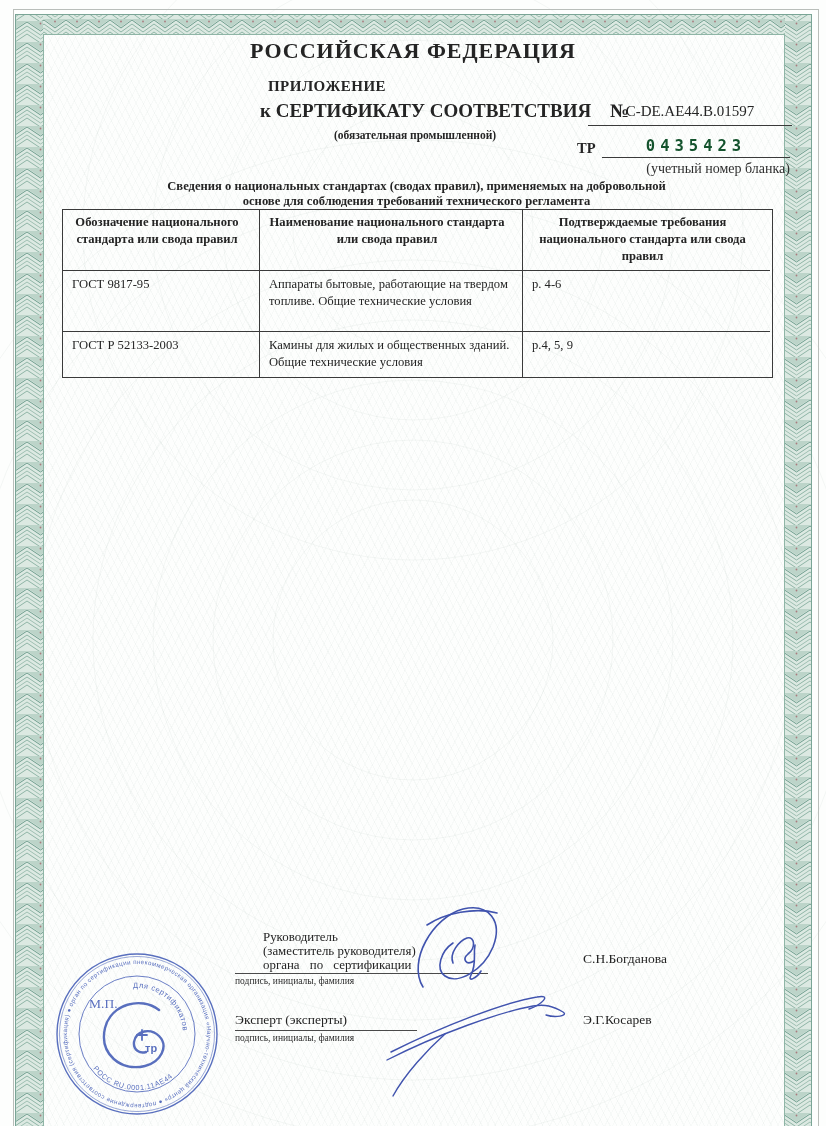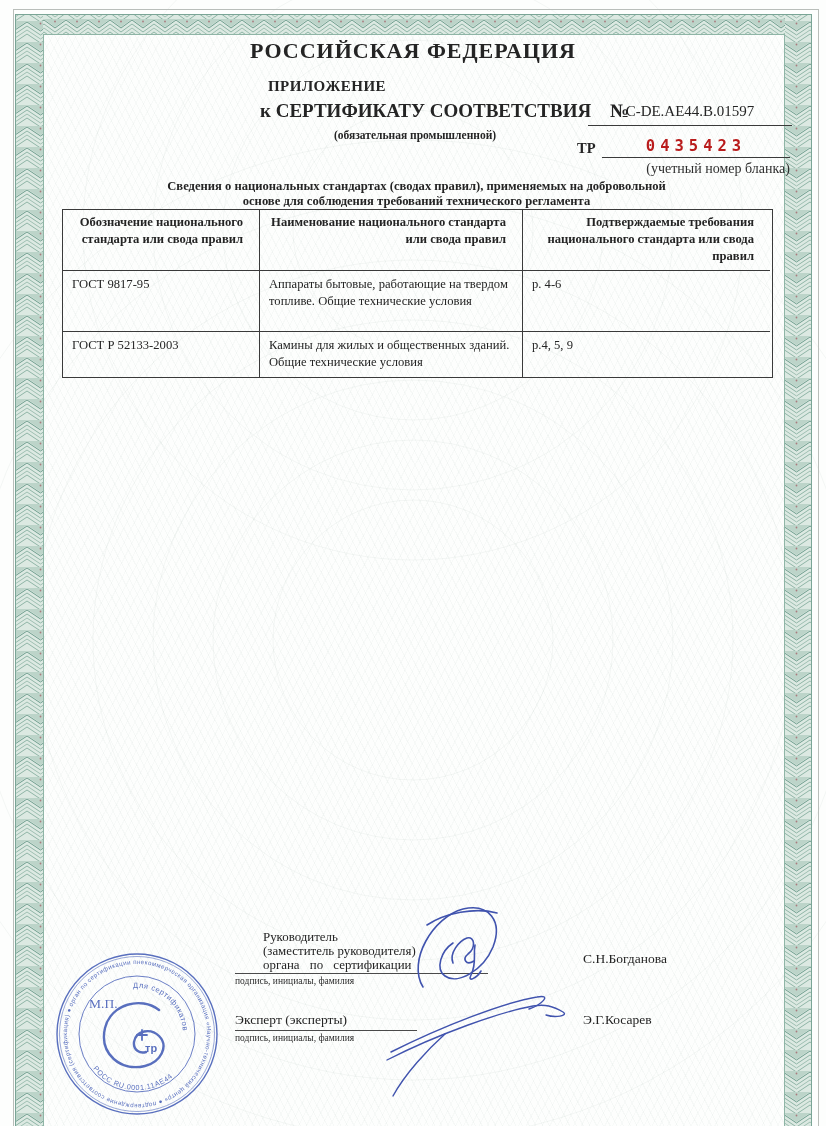--- a/index.html
+++ b/index.html
@@ -24,32 +24,32 @@
   .title-country{left:0; top:38px; width:826px; font-size:22px; letter-spacing:1px; font-weight:bold;}
   .title-attachment{left:0; top:78px; width:654px; font-size:15px; font-weight:bold; letter-spacing:0.5px;}
   .cert-line{left:260px; top:100px; font-size:19px; font-weight:bold; white-space:nowrap;}
   .cert-line .nosign{margin-left:14px;}
   .cert-number{left:588px; top:103px; width:204px; text-align:center; font-size:15px;
     border-bottom:1px solid #3a3a3a; padding-bottom:5px;}
   .mandatory{left:150px; top:129px; width:530px; font-size:11.5px; font-weight:bold;}
   .tr-label{left:577px; top:140px; font-size:14.5px; font-weight:bold;}
   .blank-number{left:602px; top:137px; width:188px; text-align:center;
     font-family:"DejaVu Sans Mono", monospace; font-size:15.5px; font-weight:600;
-    letter-spacing:5px; color:#b91c1c; border-bottom:1px solid #3a3a3a; padding-bottom:2px;}
+    letter-spacing:5px; color:#14532d; border-bottom:1px solid #3a3a3a; padding-bottom:2px;}
   .blank-caption{left:602px; top:161px; width:188px; text-align:right; font-size:14px; color:#2e2e2e;}
 
   .intro{left:62px; top:179px; width:709px; font-size:12.6px; font-weight:bold; line-height:15.2px;}
 
   .std-table{left:62px; top:209px; width:709px; display:grid;
     grid-template-columns:197px 263px 247px;
     border:1.4px solid #3a3a3a; background:transparent; font-size:12.6px; line-height:16.5px;}
   .std-table .cell{padding:5px 9px 7px 9px; border-right:1px solid #3a3a3a; border-bottom:1px solid #3a3a3a;}
   .std-table .cell.last{border-right:none;}
   .std-table .cell.bot{border-bottom:none;}
-  .std-table .hcell{font-weight:bold; text-align:right; padding:4px 16px 6px 8px; line-height:16.8px;}
+  .std-table .hcell{font-weight:bold; text-align:center; padding:4px 16px 6px 8px; line-height:16.8px;}
   .std-table .r1{min-height:48px;}
   .std-table .r2{min-height:29px;}
 
   .sig-role1{left:235px; top:931px; font-size:12.9px; line-height:13.8px;margin-left:28px;}
   .sig-role1 .just{word-spacing:7px;}
   .sig-line1{left:235px; top:973px; width:253px; border-top:1px solid #4a4a4a;}
   .sig-cap1{left:235px; top:976px; font-size:9.5px; color:#2c2c2c;}
   .sig-name1{left:583px; top:951px; font-size:13.5px;}
   .sig-role2{left:235px; top:1012px; font-size:13.5px;}
   .sig-line2{left:235px; top:1030px; width:182px; border-top:1px solid #4a4a4a;}

